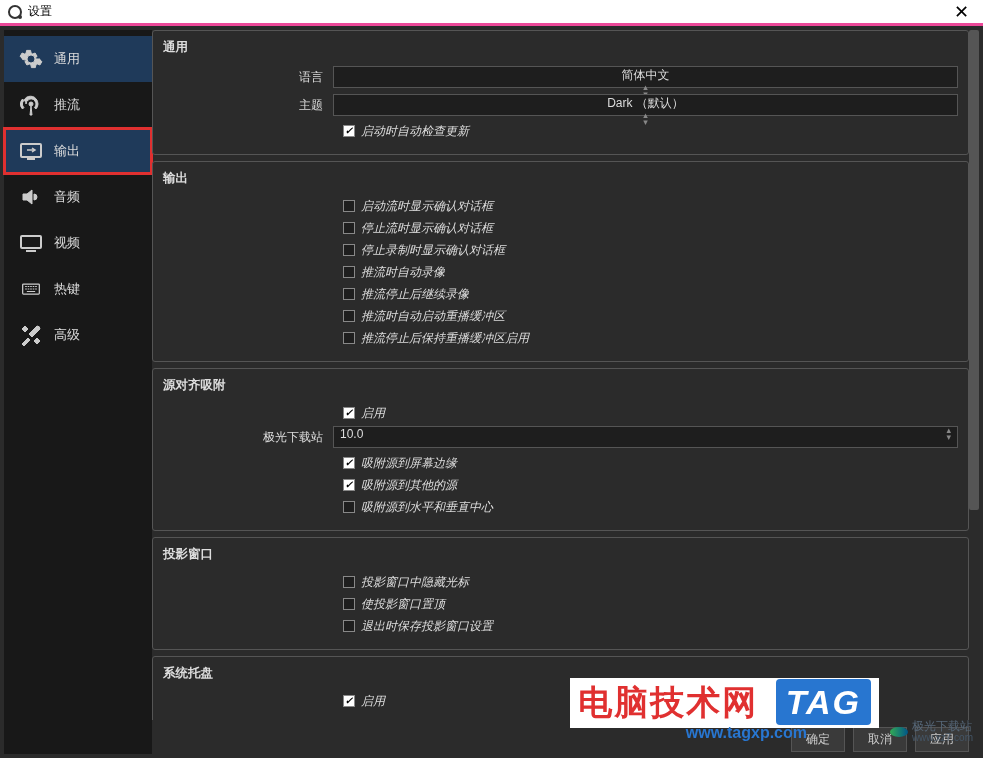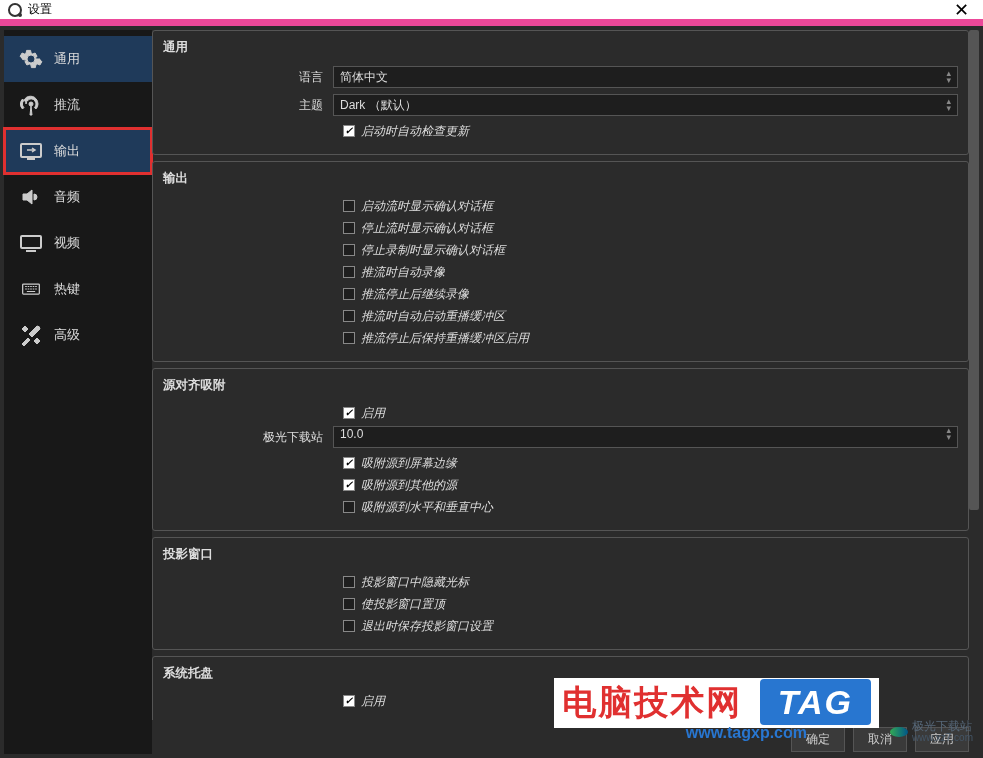--- a/index.html
+++ b/index.html
@@ -1,18 +1,18 @@
 <!DOCTYPE html>
 <html><head>
 <meta charset="utf-8">
 <style>
 * { margin: 0; padding: 0; box-sizing: border-box; font-family: "Microsoft YaHei", "SimSun", Arial, sans-serif; }
 body { background: #2b2b2b; width: 983px; height: 758px; overflow: hidden; }
 
-.titlebar { background: #fff; height: 26px; display: flex; align-items: center; padding: 0 8px; border-bottom: 7px solid #ec4899; }
+.titlebar { background: #fff; height: 26px; display: flex; align-items: center; padding: 0 8px; border-bottom: 3px solid #ec4899; }
 .titlebar-icon { width: 14px; height: 14px; border: 2px solid #333; border-radius: 50%; margin-right: 6px; position: relative; }
 .titlebar-icon:after { content: ''; position: absolute; width: 4px; height: 4px; background: #333; border-radius: 50%; bottom: -2px; right: -2px; }
 .titlebar-text { font-size: 12px; color: #000; flex: 1; }
 .titlebar-close { font-size: 18px; color: #000; cursor: pointer; padding: 0 6px; }
 
 .app-body { display: flex; height: 732px; background: #2b2b2b; padding: 4px; }
 
 .sidebar { width: 148px; background: #181818; display: flex; flex-direction: column; padding-top: 6px; }
 .sidebar-item { display: flex; align-items: center; height: 46px; padding-left: 14px; gap: 10px; color: #ddd; font-size: 13px; cursor: pointer; }
 .sidebar-item.active { background: #1f3a5a; }
@@ -23,39 +23,39 @@
 .content-area { flex: 1; display: flex; flex-direction: column; gap: 4px; overflow: hidden; position: relative; }
 .content-scroll { flex: 1; overflow-y: auto; padding-right: 10px; }
 
 .section { border: 1px solid #555; border-radius: 3px; margin-bottom: 6px; padding: 8px 10px 12px 10px; background: #2b2b2b; }
 .section-title { color: #ddd; font-size: 12.5px; font-weight: bold; margin-bottom: 8px; }
 
 .form-row { display: flex; align-items: center; min-height: 26px; margin-bottom: 2px; }
 .form-label { width: 170px; text-align: right; color: #ddd; font-size: 12px; padding-right: 10px; }
 .form-control { flex: 1; }
 
-.dropdown { background: #1e1e1e; border: 1px solid #555; color: #ddd; font-size: 12px; height: 22px; width: 100%; padding: 0 6px; display: flex; align-items: center; justify-content: space-between; }
+.dropdown { background: #1e1e1e; border: 1px solid #555; color: #ddd; font-size: 12px; height: 22px; width: 100%; padding: 0 6px; display: flex; align-items: center; justify-content: space-between; flex-direction: column; }
 .dropdown-arrows { color: #888; font-size: 9px; line-height: 7px; display:flex; flex-direction:column; }
 
 .spinbox { background: #1e1e1e; border: 1px solid #555; color: #ddd; font-size: 12px; height: 22px; width: 100%; padding: 0 6px; display: flex; align-items: flex-start; justify-content: space-between; }
 
 .checkbox-row { display: flex; align-items: center; min-height: 22px; padding-left: 180px; gap: 6px; color: #ddd; font-size: 12px; font-style: italic; }
 .checkbox { width: 12px; height: 12px; border: 1px solid #888; background: #1e1e1e; display: flex; align-items: center; justify-content: center; flex-shrink: 0; }
 .checkbox.checked { background: #fff; color: #000; }
 .checkbox.checked:after { content: '✓'; font-size: 10px; line-height: 10px; color: #000; font-weight: bold; }
 
 .bottom-bar { height: 30px; display: flex; justify-content: flex-end; align-items: center; gap: 8px; padding-right: 10px; }
 .btn { background: #3a3a3a; border: 1px solid #555; color: #ccc; font-size: 12px; padding: 3px 14px; cursor: pointer; }
 
 .scrollbar-mimic { position: absolute; right: 0; top: 0; bottom: 30px; width: 10px; background: #2b2b2b; }
 .scrollbar-thumb { position: absolute; right: 0; top: 0; width: 10px; height: 480px; background: #555; border-radius: 2px; }
 
 .watermark1 { position: absolute; right: 100px; bottom: 26px; font-size: 34px; font-weight: bold; background: #fff; padding: 2px 8px; letter-spacing: 2px; }
 .watermark1 .red { color: #e03030; }
-.watermark1 .tag { background: #2876d0; color: #fff; padding: 4px 18px; margin-left: 6px; font-style: italic; border-radius: 4px; }
+.watermark1 .tag { background: #2876d0; color: #fff; padding: 4px 10px; margin-left: 6px; font-style: italic; border-radius: 4px; }
 .watermark1-sub { position: absolute; right: 172px; bottom: 12px; color: #2876d0; font-size: 16px; font-weight: bold; }
 .watermark2 { position: absolute; right: 6px; bottom: 10px; color: #567; font-size: 12px; display:flex; align-items:center; gap:4px; }
 .watermark2 .logo { width:18px; height:18px; position:relative; }
 .watermark2 .logo:before { content:''; position:absolute; width:18px; height:10px; border-radius:50%; background: linear-gradient(90deg,#3a5,#058); top:4px; }
 </style>
 </head>
 <body>
 
 <div class="titlebar">
   <div class="titlebar-icon"></div>

